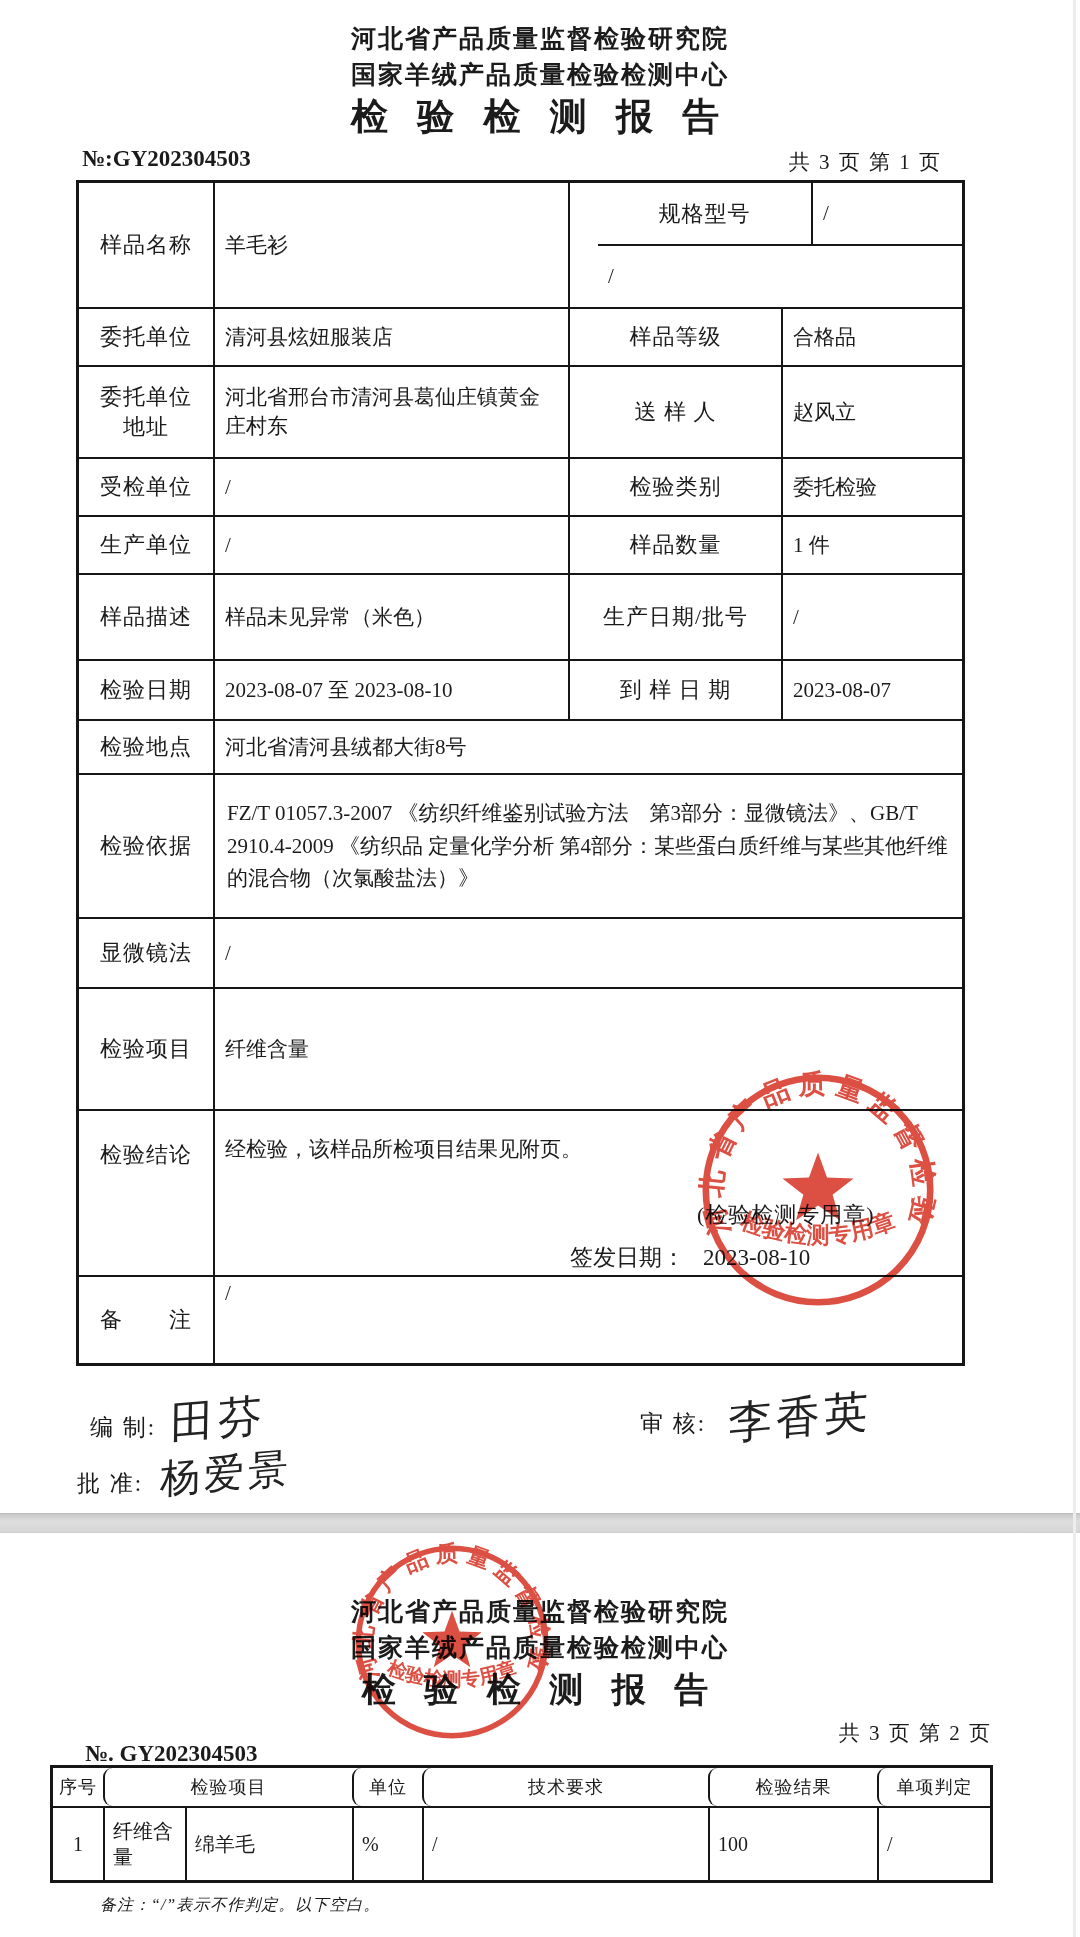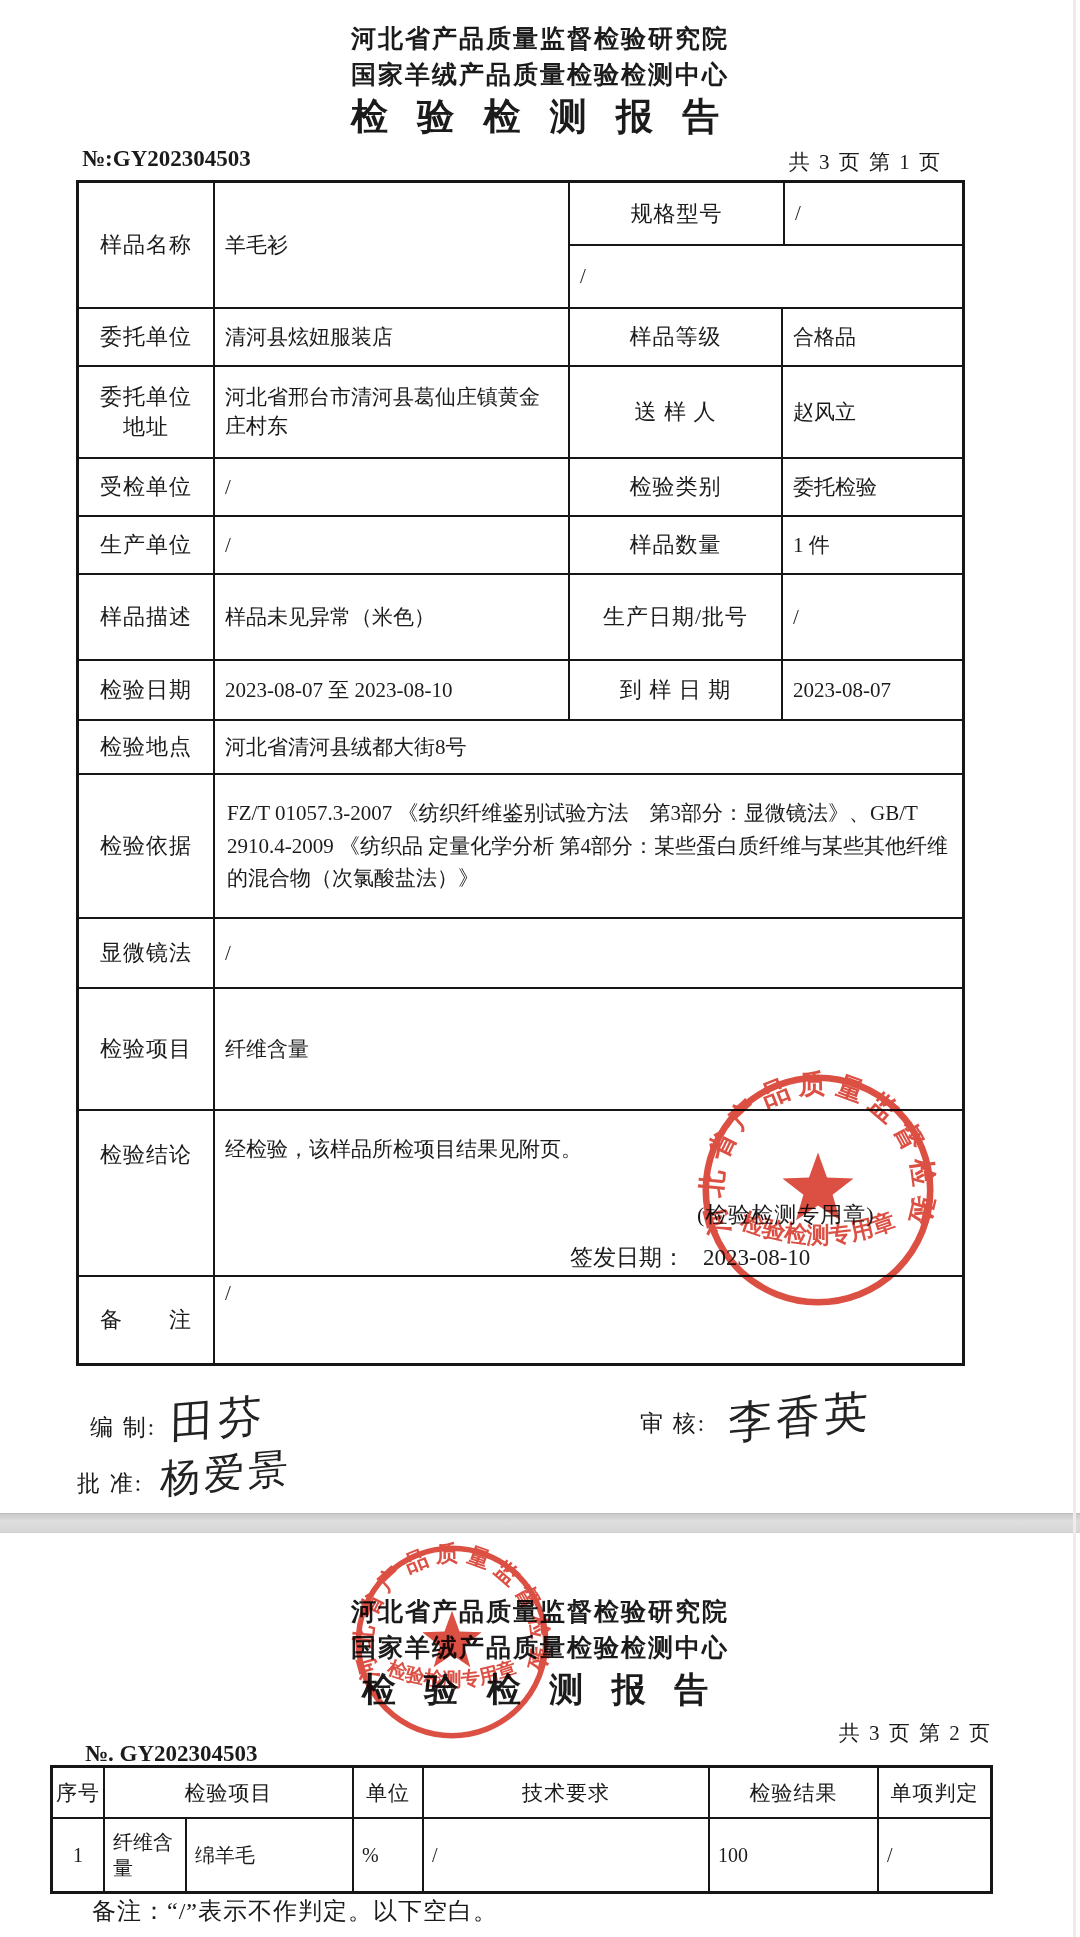--- a/index.html
+++ b/index.html
@@ -28,21 +28,21 @@
   .t1row:first-child { border-top:none; }
   .cols4 { grid-template-columns:134px 355px 213px 181px; }
   .cols2 { grid-template-columns:134px 749px; }
   .cols3 { grid-template-columns:134px 355px 394px; }
   .cell { display:flex; align-items:center; border-left:2px solid #161616; min-height:100%; }
   .cell:first-child { border-left:none; }
   .c-lab { justify-content:center; text-align:center; font-size:22px; letter-spacing:1px; padding:2px 4px; }
   .c-val { justify-content:flex-start; font-size:21px; padding:2px 10px; }
   .lbl-narrow { display:inline-block; width:96px; line-height:1.35; }
   .stack { display:flex; flex-direction:column; border-left:2px solid #161616; }
-  .substack { display:grid; grid-template-columns:213px 181px; flex:1; }
+  .substack { display:grid; grid-template-columns:213px 181px; flex:1;margin-left:28px; }
   .substack + .substack { border-top:2px solid #161616; }
   .substack .cell:first-child { border-left:none; }
   .row-conclusion .c-lab { align-items:flex-start; padding-top:29px; }
   .row-conclusion .c-val { align-items:flex-start; padding-top:24px; }
   .row-remark .c-val { align-items:flex-start; padding-top:4px; }
   .basis-text { line-height:1.55; padding:8px 2px; }
 
   .stamp-note { position:absolute; left:697px; top:1172px; font-size:22px; letter-spacing:1px; z-index:1;margin-top:28px; }
   .issue-line { position:absolute; left:570px; top:1242px; font-size:23px; z-index:1; }
   .issue-line .date { margin-left:18px; }
@@ -55,26 +55,26 @@
   
   .sig-label { position:absolute; font-size:23px; font-weight:normal; letter-spacing:2px; }
   .sig-name { position:absolute; font-size:44px; transform:rotate(-5deg) skewX(-6deg); font-weight:normal; color:#222; letter-spacing:4px; }
 
   
   .t2 { position:absolute; left:50px; top:232px; width:943px; border:3px solid #161616; }
   .t2row { display:grid; grid-template-columns:50px 82px 167px 70px 286px 169px 113px; }
   .t2row.head { border-bottom:2px solid #161616; }
   .t2 .cell { border-left:2px solid #161616; }
   .t2 .cell:first-child { border-left:none; }
-  .t2 .h { justify-content:center; font-size:21px; height:49px; letter-spacing:1px; }
+  .t2 .h { justify-content:center; font-size:18px; height:38px; letter-spacing:1px;border-radius:9px; }
   .t2 .h.span2 { grid-column:span 2; }
   .t2 .d { font-size:20px; height:72px; padding:2px 8px; }
   .t2 .d.center { justify-content:center; padding:2px 2px; }
   .t2 .d.wrap { line-height:1.3; }
-  .p2-note { position:absolute; left:92px; top:362px; font-size:24px; letter-spacing:1px; }
+  .p2-note { position:absolute; left:100px; top:362px; font-size:16px; letter-spacing:1px;font-style:italic; }
 </style>
 </head>
 <body>
 
 <div class="page" id="page1">
   <div class="center-line org-line" style="top:22px">河北省产品质量监督检验研究院</div>
   <div class="center-line org-line" style="top:58px">国家羊绒产品质量检验检测中心</div>
   <div class="center-line report-title" style="top:92px">检 验 检 测 报 告</div>
   <div class="meta-no" style="left:82px; top:146px">№:GY202304503</div>
   <div class="meta-pages" style="right:138px; top:148px">共 3 页 第 1 页</div>

